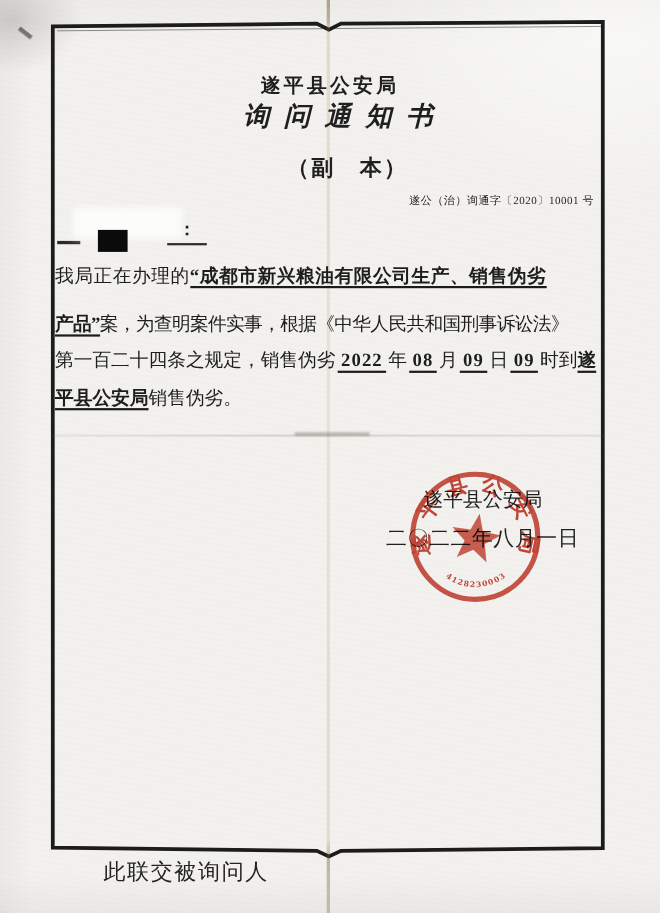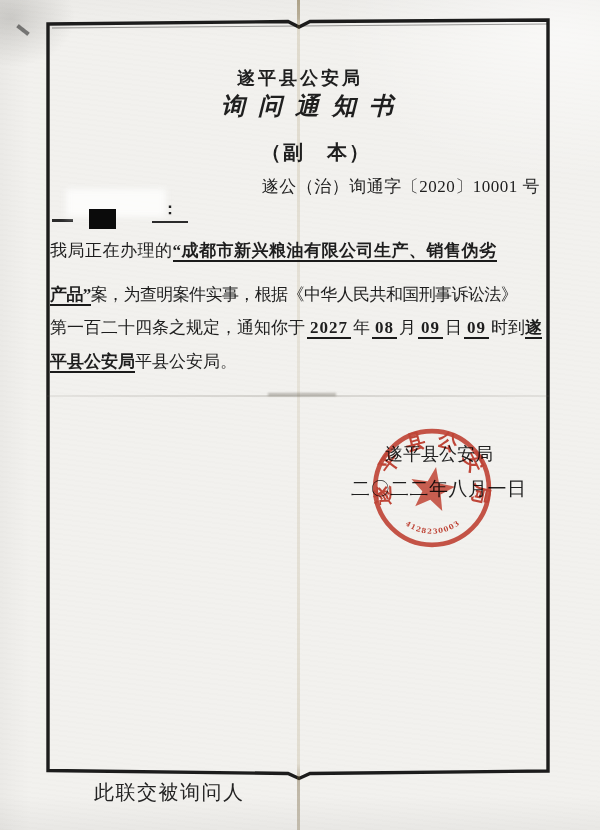--- a/index.html
+++ b/index.html
@@ -39,21 +39,21 @@
   }
   .corner-mark{
     position:absolute;left:16px;top:28px;width:14px;height:4px;
     background:rgba(35,35,35,0.55);transform:rotate(38deg);filter:blur(0.6px);
   }
   
   .txt{position:absolute;color:#1f1f1f;white-space:nowrap;}
   .agency-head{left:237px;top:66px;font-size:18px;font-weight:700;letter-spacing:3px;}
   .doc-title{left:221px;top:90px;font-size:24px;font-weight:700;letter-spacing:13px;font-style:italic;}
   .copy-label{left:261px;top:139px;font-size:20px;font-weight:700;letter-spacing:2px;}
-  .doc-number{left:240px;top:175px;width:300px;text-align:right;font-size:17px;letter-spacing:0.5px;}
+  .doc-number{left:240px;top:175px;width:300px;text-align:right;font-size:10px;letter-spacing:0.5px;}
   
   .addr-dash{position:absolute;left:52px;top:219px;width:21px;height:2.5px;background:#2b2b2b;}
   .addr-blur{position:absolute;left:66px;top:189px;width:100px;height:28px;background:rgba(252,252,251,0.95);filter:blur(3px);}
   .addr-redact{position:absolute;left:89px;top:209px;width:27px;height:20px;background:#0b0b0b;}
   .addr-line{position:absolute;left:152px;top:221px;width:36px;height:2px;background:#2b2b2b;}
   .addr-colon{left:162px;top:199px;font-size:16px;font-weight:700;}
   
   .body-block{position:absolute;left:50px;top:234px;width:500px;color:#1e1e1e;}
   .bodyline{height:33.7px;line-height:33.7px;font-size:17px;white-space:nowrap;}
   .l1{letter-spacing:0.5px;}
@@ -94,24 +94,24 @@
   <div class="txt addr-colon">：</div>
 
   <div class="body-block">
     <div class="bodyline l1">
       <span>我局正在办理的</span><span class="u">“成都市新兴粮油有限公司生产、销售伪劣</span>
     </div>
     <div class="bodyline l2">
       <span class="u">产品”</span><span>案，为查明案件实事，根据《中华人民共和国刑事诉讼法》</span>
     </div>
     <div class="bodyline l3">
-      <span>第一百二十四条之规定，通知你于</span><span class="num">2027</span><span>年</span><span class="num">08</span><span>月</span><span class="num">09</span><span>日</span><span class="num">09</span><span>时到</span><span class="u">遂</span>
+      <span>第一百二十四条之规定，销售伪劣</span><span class="num">2022</span><span>年</span><span class="num">08</span><span>月</span><span class="num">09</span><span>日</span><span class="num">09</span><span>时到</span><span class="u">遂</span>
     </div>
     <div class="bodyline l4">
-      <span class="u">平县公安局</span><span>平县公安局。</span>
+      <span class="u">平县公安局</span><span>销售伪劣。</span>
     </div>
   </div>
 
   <div class="txt sig-agency">遂平县公安局</div>
   <div class="txt sig-date">二〇二二年八月一日</div>
 
   <svg class="seal-svg" width="132" height="132" viewBox="0 0 130 130">
     <defs>
       <path id="sealTopArc" d="M 26.9 81.8 A 42 42 0 1 1 103.1 81.8"></path>
       <path id="sealBottomArc" d="M 36.1 98.5 A 45 45 0 0 0 93.9 98.5"></path>

